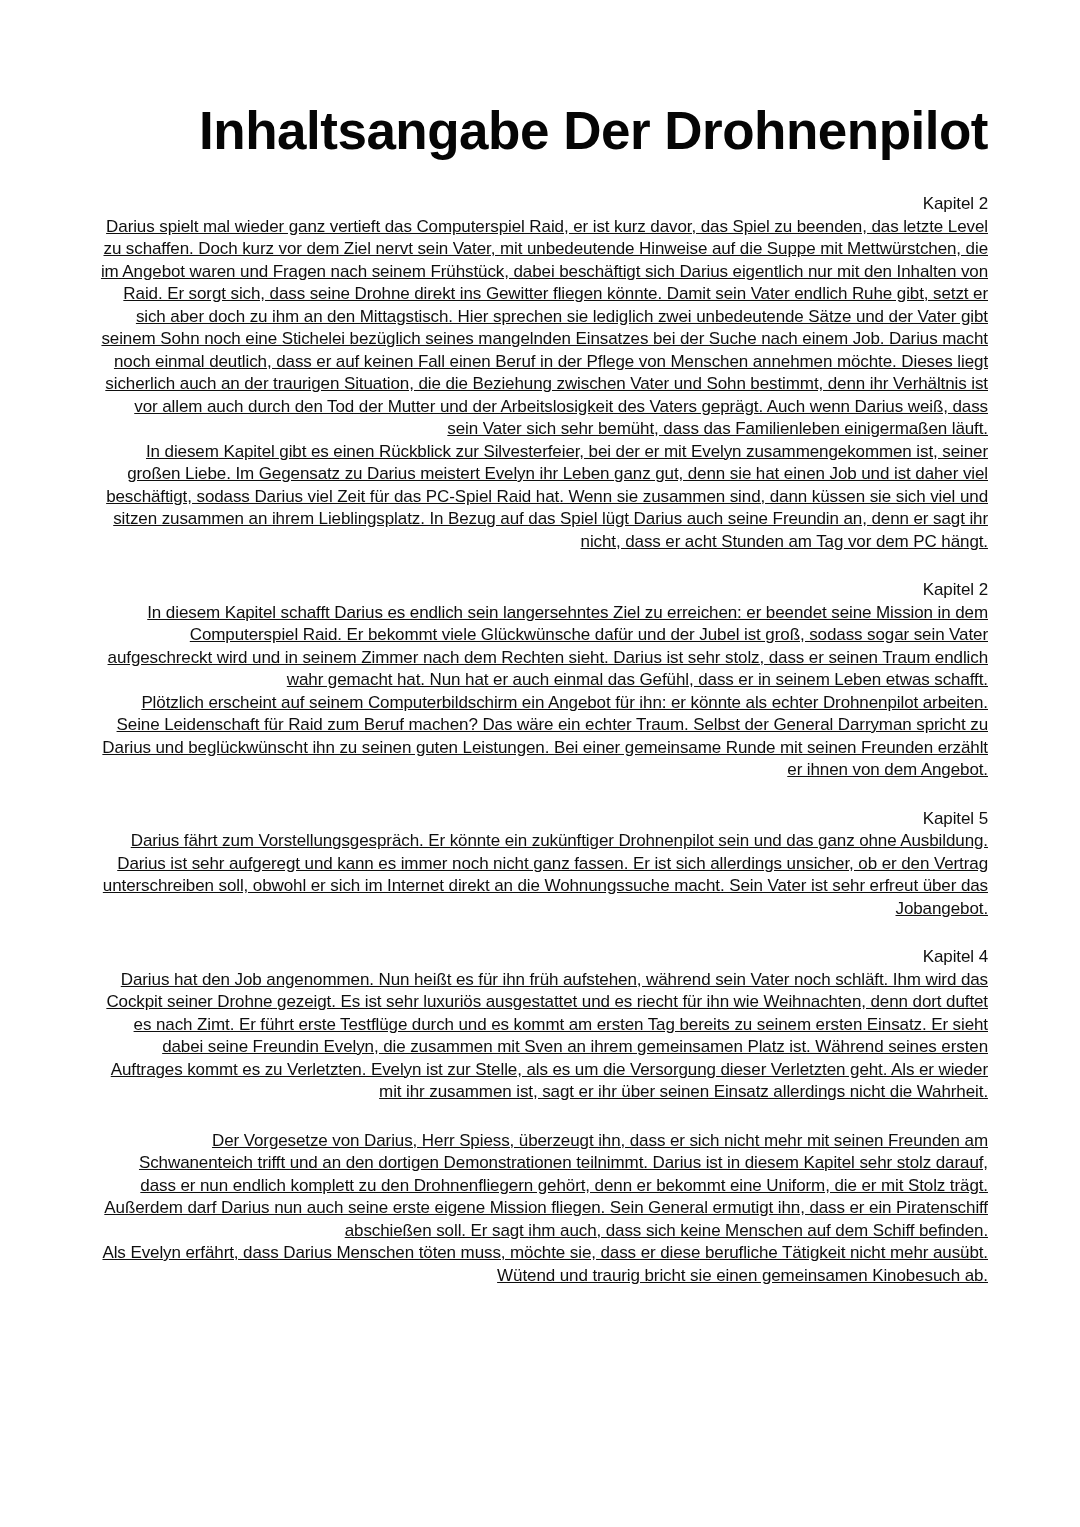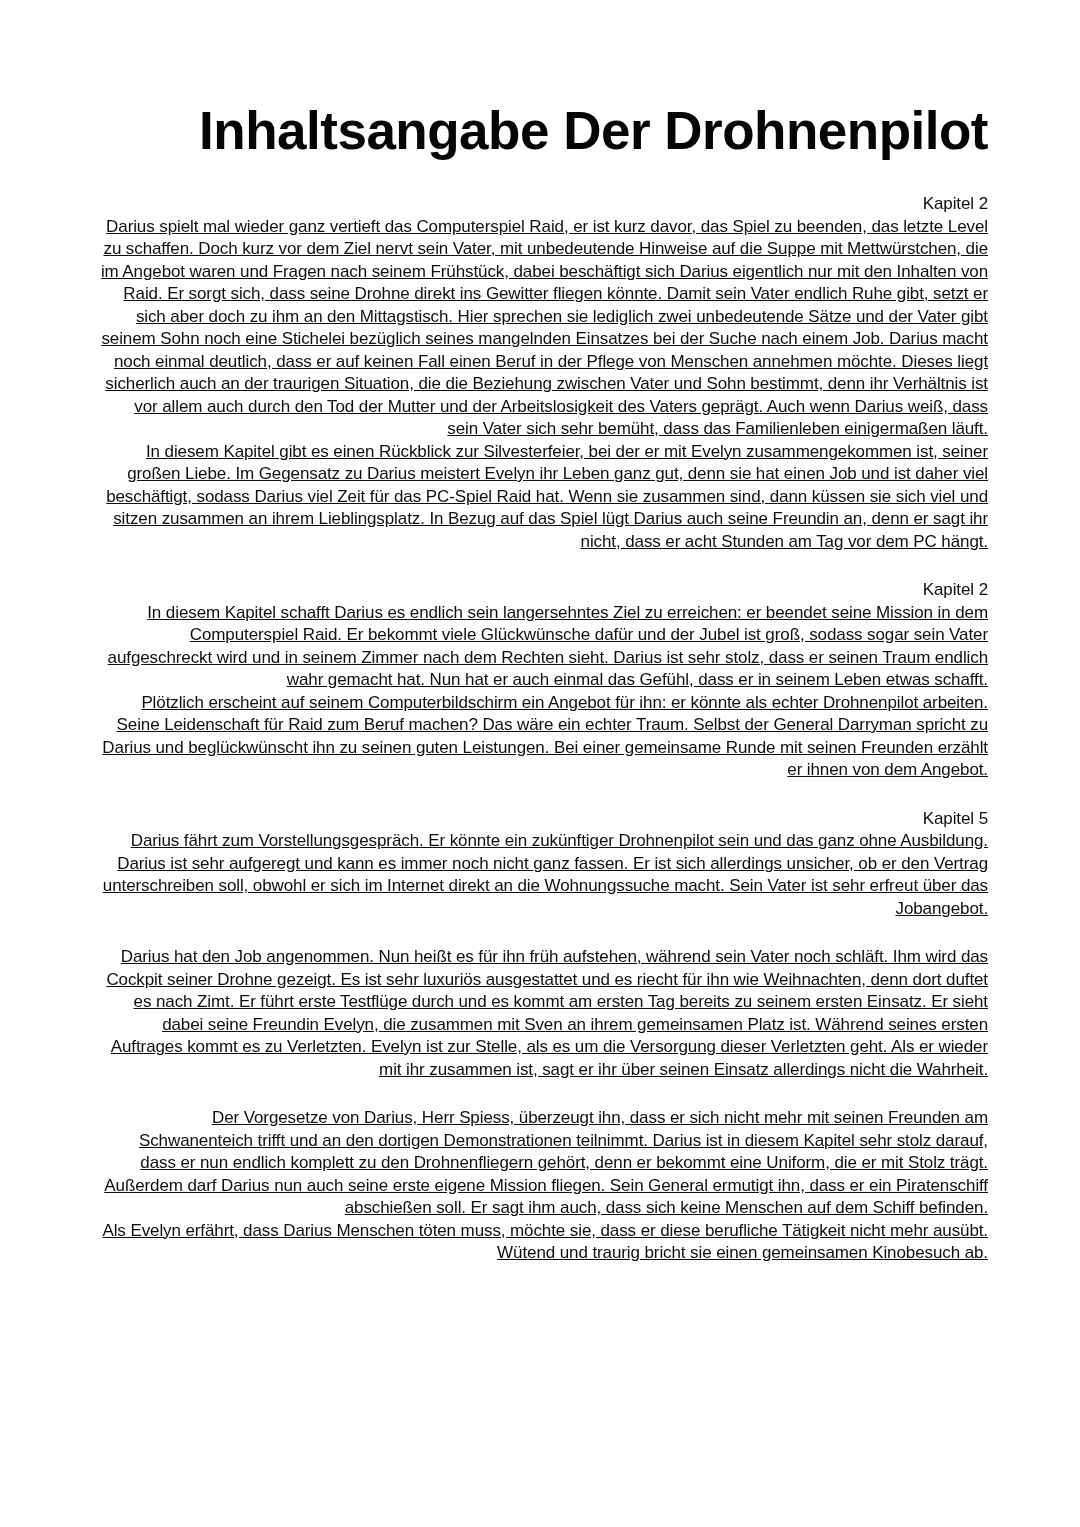--- a/index.html
+++ b/index.html
@@ -70,20 +70,21 @@
         <p class="para">In diesem Kapitel schafft Darius es endlich sein langersehntes Ziel zu erreichen: er beendet seine Mission in dem Computerspiel Raid. Er bekommt viele Glückwünsche dafür und der Jubel ist groß, sodass sogar sein Vater aufgeschreckt wird und in seinem Zimmer nach dem Rechten sieht. Darius ist sehr stolz, dass er seinen Traum endlich wahr gemacht hat. Nun hat er auch einmal das Gefühl, dass er in seinem Leben etwas schafft.</p>
         <p class="para">Plötzlich erscheint auf seinem Computerbildschirm ein Angebot für ihn: er könnte als echter Drohnenpilot arbeiten. Seine Leidenschaft für Raid zum Beruf machen? Das wäre ein echter Traum. Selbst der General Darryman spricht zu Darius und beglückwünscht ihn zu seinen guten Leistungen. Bei einer gemeinsame Runde mit seinen Freunden erzählt er ihnen von dem Angebot.</p>
       </section>
 
       <section class="chapter">
         <div class="chapter-heading">Kapitel 5</div>
         <p class="para">Darius fährt zum Vorstellungsgespräch. Er könnte ein zukünftiger Drohnenpilot sein und das ganz ohne Ausbildung. Darius ist sehr aufgeregt und kann es immer noch nicht ganz fassen. Er ist sich allerdings unsicher, ob er den Vertrag unterschreiben soll, obwohl er sich im Internet direkt an die Wohnungssuche macht. Sein Vater ist sehr erfreut über das Jobangebot.</p>
       </section>
 
       <section class="chapter">
+        <div class="chapter-heading">Kapitel 4</div>
         <p class="para">Darius hat den Job angenommen. Nun heißt es für ihn früh aufstehen, während sein Vater noch schläft. Ihm wird das Cockpit seiner Drohne gezeigt. Es ist sehr luxuriös ausgestattet und es riecht für ihn wie Weihnachten, denn dort duftet es nach Zimt. Er führt erste Testflüge durch und es kommt am ersten Tag bereits zu seinem ersten Einsatz. Er sieht dabei seine Freundin Evelyn, die zusammen mit Sven an ihrem gemeinsamen Platz ist. Während seines ersten Auftrages kommt es zu Verletzten. Evelyn ist zur Stelle, als es um die Versorgung dieser Verletzten geht. Als er wieder mit ihr zusammen ist, sagt er ihr über seinen Einsatz allerdings nicht die Wahrheit.</p>
       </section>
 
       <section class="chapter">
         <p class="para">Der Vorgesetze von Darius, Herr Spiess, überzeugt ihn, dass er sich nicht mehr mit seinen Freunden am Schwanenteich trifft und an den dortigen Demonstrationen teilnimmt. Darius ist in diesem Kapitel sehr stolz darauf, dass er nun endlich komplett zu den Drohnenfliegern gehört, denn er bekommt eine Uniform, die er mit Stolz trägt. Außerdem darf Darius nun auch seine erste eigene Mission fliegen. Sein General ermutigt ihn, dass er ein Piratenschiff abschießen soll. Er sagt ihm auch, dass sich keine Menschen auf dem Schiff befinden.</p>
         <p class="para">Als Evelyn erfährt, dass Darius Menschen töten muss, möchte sie, dass er diese berufliche Tätigkeit nicht mehr ausübt. Wütend und traurig bricht sie einen gemeinsamen Kinobesuch ab.</p>
       </section>
 
     </div>
   </div>

